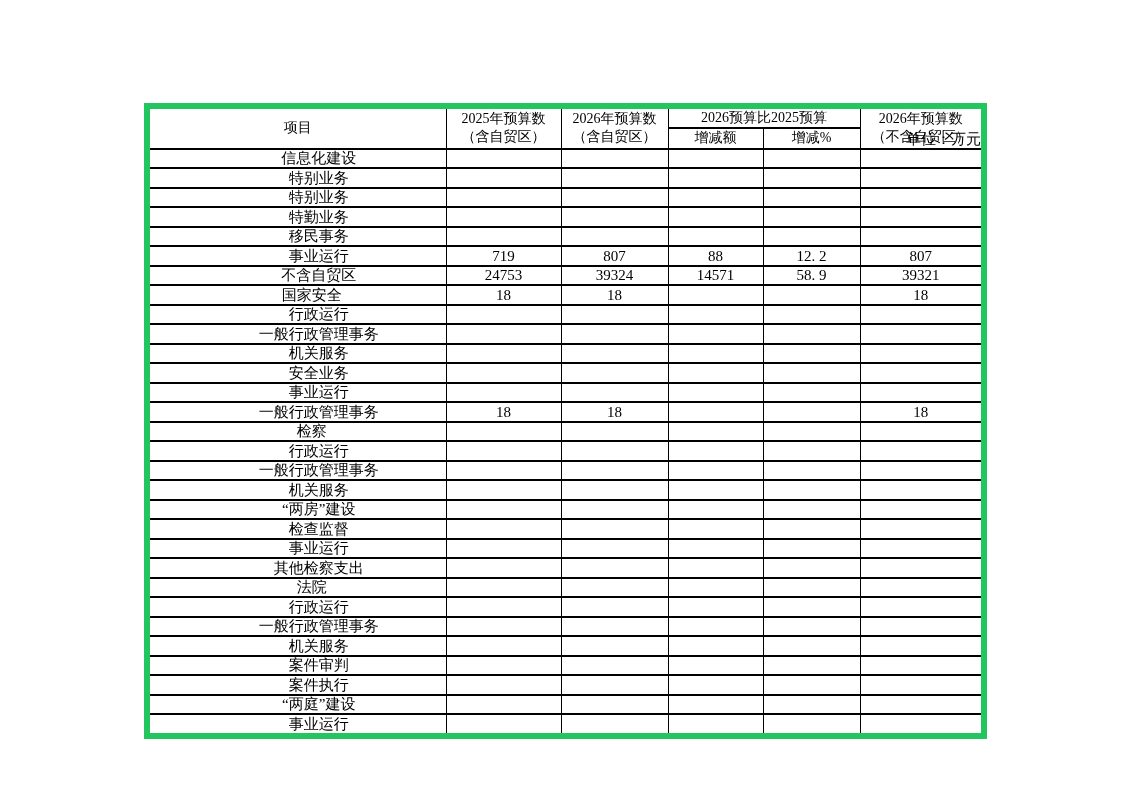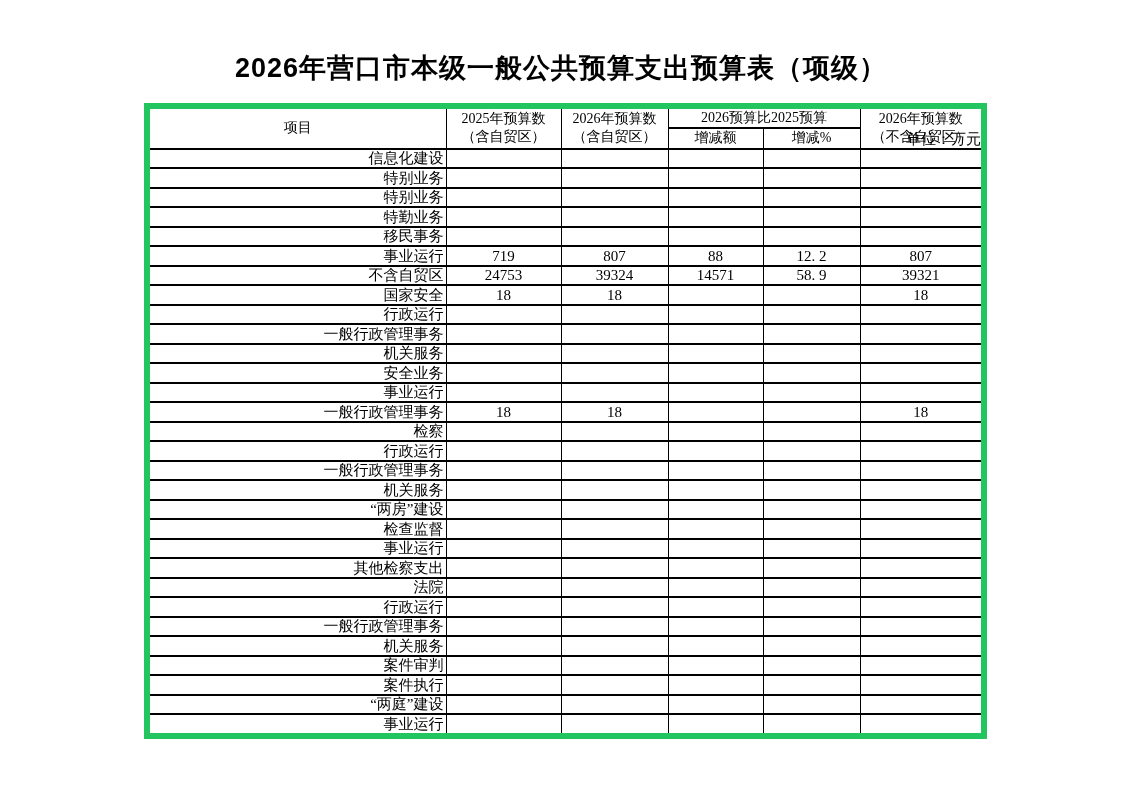--- a/index.html
+++ b/index.html
@@ -64,39 +64,38 @@
     vertical-align: middle;
     white-space: pre-line;
     height: 18px;
   }
   table.budget-table tbody td {
     height: 17.5px;
     font-size: 15px;
     line-height: 1.0;
     vertical-align: middle;
   }
-  td.item { text-align: right; }
+  td.item { text-align: center; }
   td.item.indent-1 { padding-left: 30px; }
   td.item.indent-2 { padding-left: 44px; }
   td.num { text-align: center; }
   .page-number {
     position: absolute;
     top: 737px;
     left: 0;
     width: 1122px;
     text-align: center;
     font-size: 15px;
   }
 </style>
 </head>
 <body>
 
 <div class="page">
 
-  <h1 class="doc-title">2026年营口市本级一般公共预算支出预算表（项级）</h1>
 
   <div class="unit-label">单位：万元</div>
 
   <table class="budget-table">
     <colgroup>
       <col style="width:299px">
       <col style="width:115px">
       <col style="width:107px">
       <col style="width:95px">
       <col style="width:97px">

